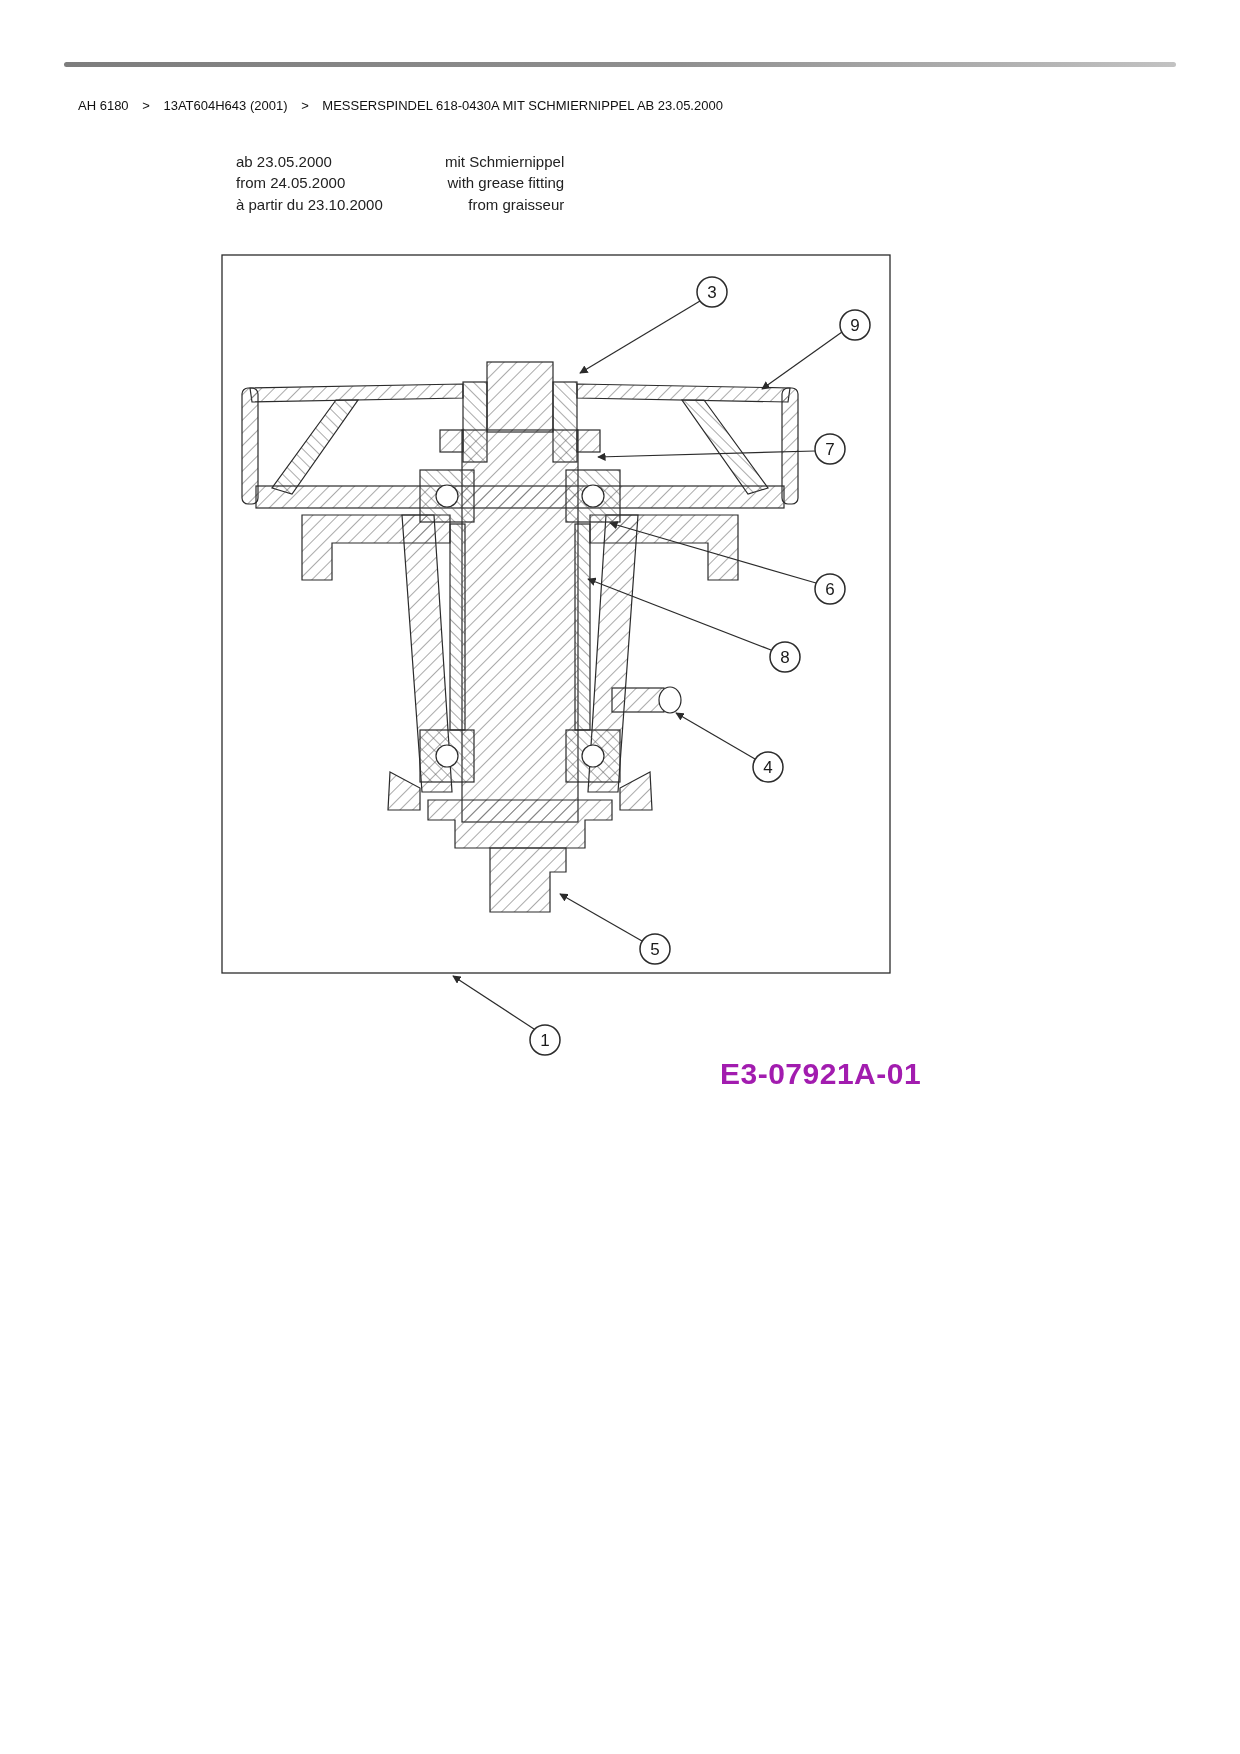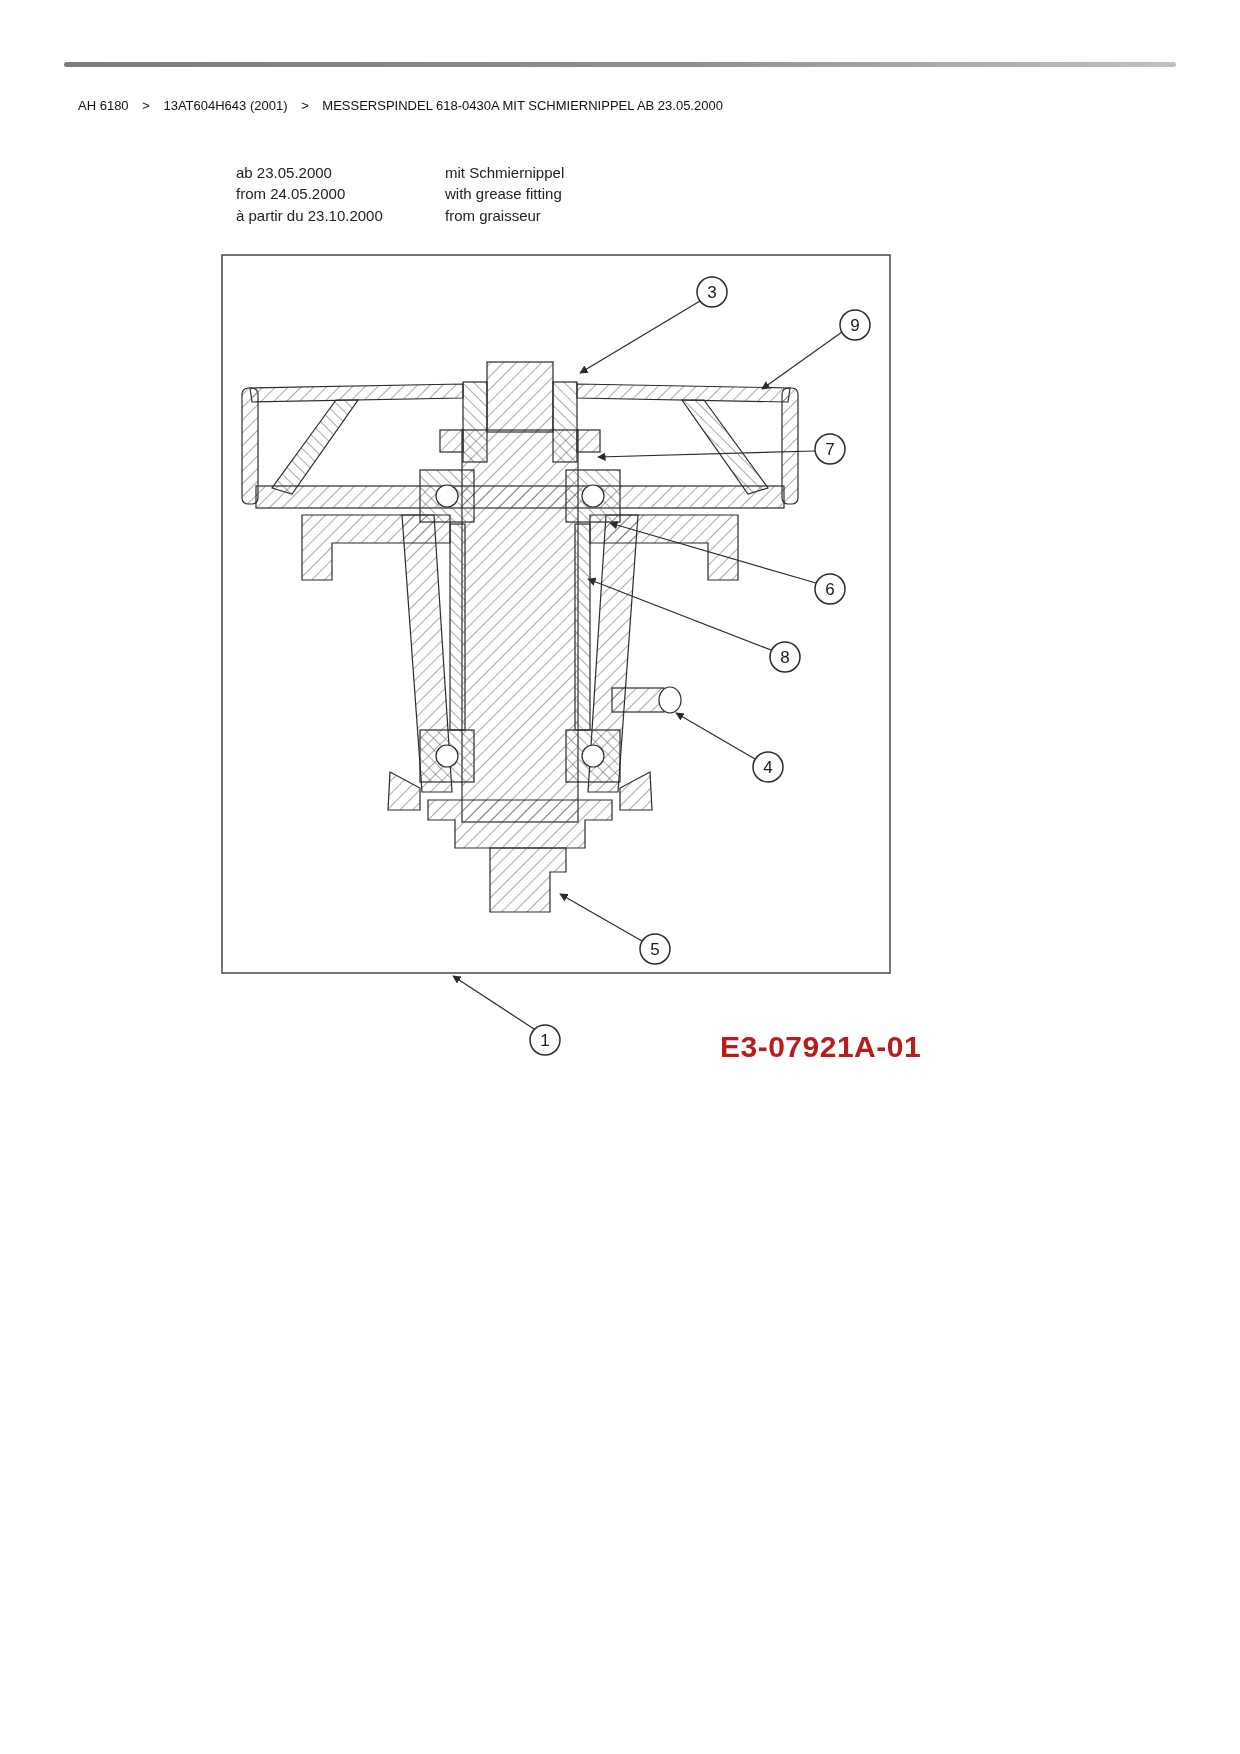--- a/index.html
+++ b/index.html
@@ -34,27 +34,27 @@
     color: #111;
     white-space: nowrap;
   }
   .breadcrumb .crumb { cursor: pointer; }
   .breadcrumb .sep {
     margin: 0 10px;
     color: #111;
   }
   .notes-col {
     position: absolute;
-    top: 162px;
+    top: 151px;
     font-size: 15px;
     line-height: 1.42;
     color: #222;
   }
   .notes-col.validity { left: 236px; }
-  .notes-col.feature  { left: 445px; }
+  .notes-col.feature  { left: 445px; text-align: right; }
   .diagram-svg {
     position: absolute;
     left: 140px;
     top: 240px;
     width: 840px;
     height: 880px;
   }
   .diagram-svg .part {
     stroke: #2b2b2b;
     stroke-width: 1.2;
@@ -77,25 +77,25 @@
   .diagram-svg text {
     font-family: "Liberation Sans", sans-serif;
     font-size: 17px;
     fill: #1a1a1a;
     text-anchor: middle;
   }
   .callout { cursor: pointer; }
   .drawing-code {
     position: absolute;
     left: 720px;
-    top: 1030px;
+    top: 1057px;
     font-size: 30px;
     font-weight: 600;
     letter-spacing: 0.5px;
-    color: #b91c1c;
+    color: #a21caf;
   }
 </style>
 </head>
 <body>
 
 <div class="top-rule"></div>
 
 <div class="breadcrumb">
   <span class="crumb">AH 6180</span>
   <span class="sep">&gt;</span>

